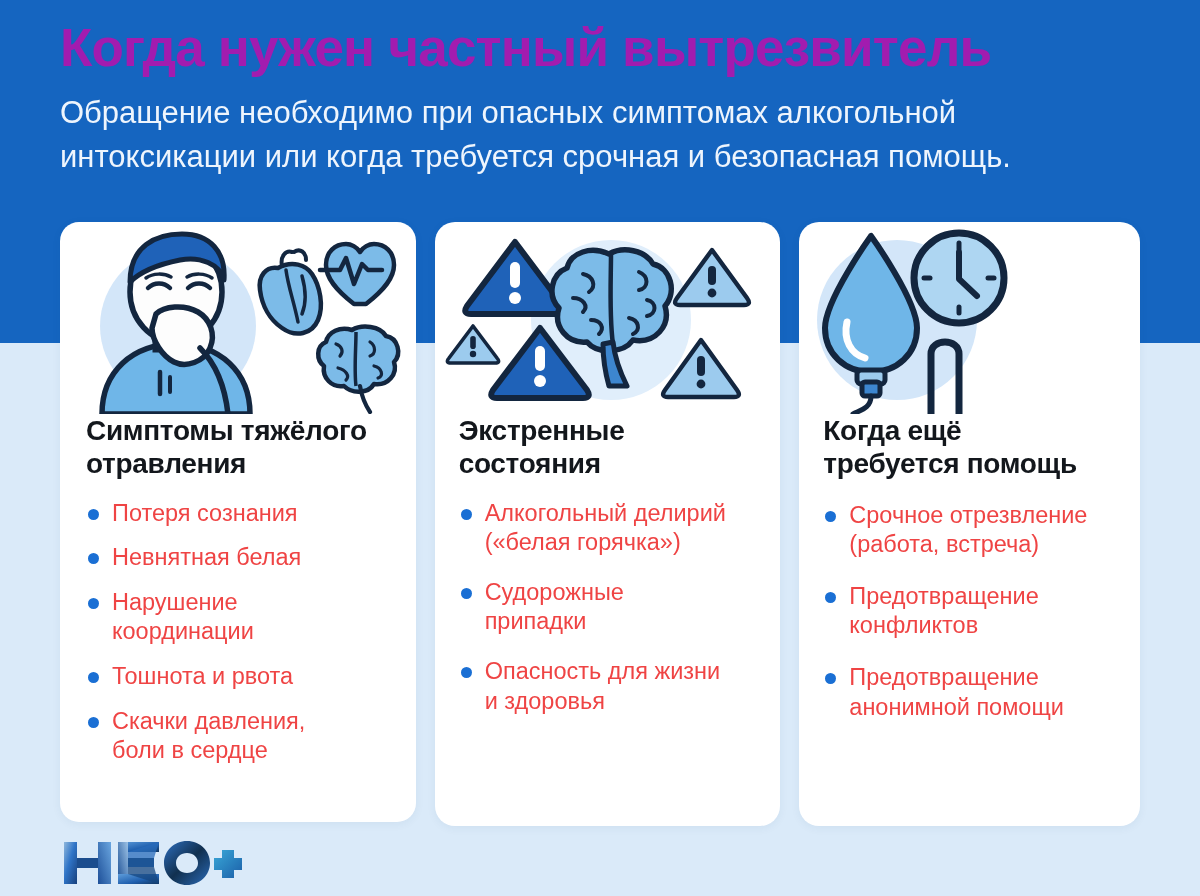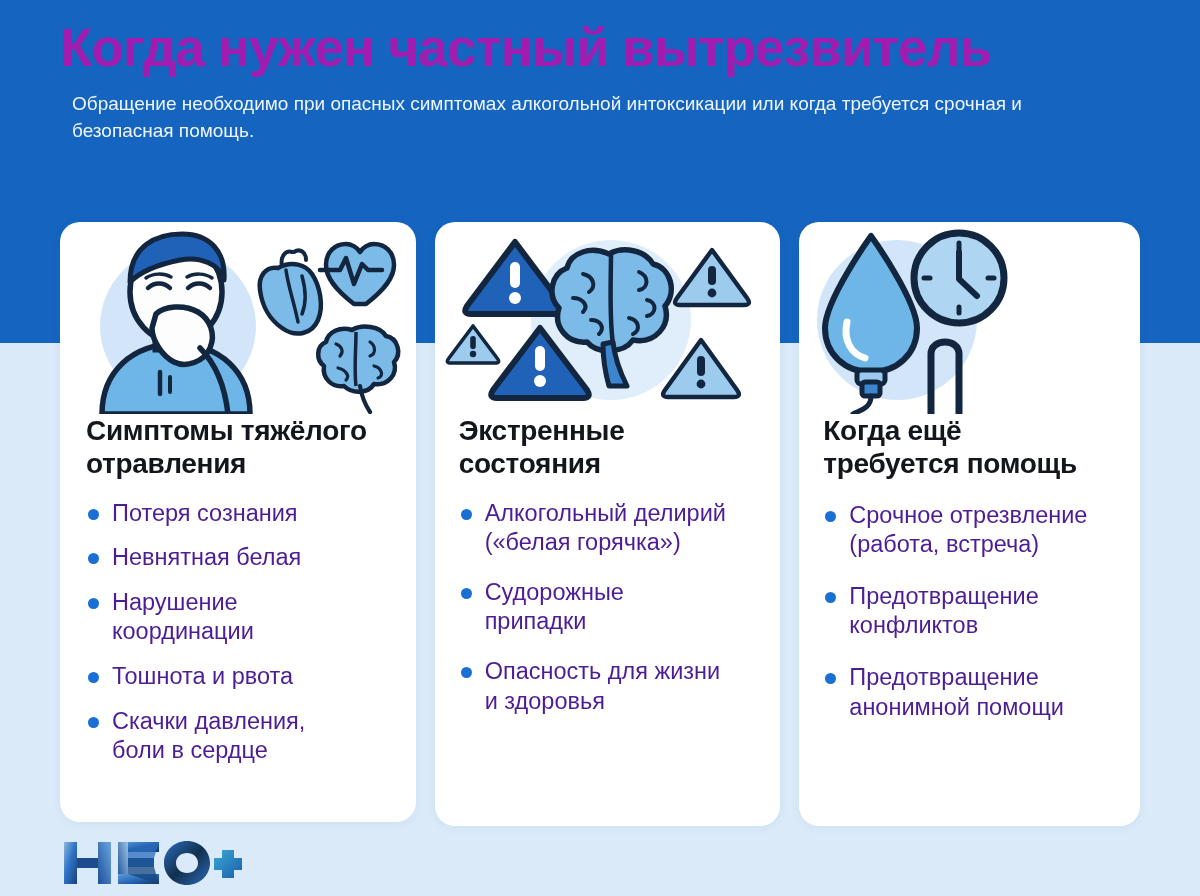--- a/index.html
+++ b/index.html
@@ -37,24 +37,24 @@
     color: #a21caf;
     font-size: 53px;
     font-weight: bold;
     letter-spacing: -0.8px;
     line-height: 1.12;
     margin: 0 0 14px 0;
     white-space: nowrap;
   }
   #page-subtitle {
     color: #eef5fd;
-    font-size: 19px;
+    font-size: 31px;
     font-weight: normal;
     line-height: 1.42;
-    margin: 12px;
+    margin: 0;
     max-width: 1020px;
   }
 
   
   #cards-row {
     position: absolute;
     left: 60px;
     top: 222px;
     width: 1080px;
     height: 604px;
@@ -65,21 +65,21 @@
   }
   .card {
     background: #ffffff;
     border-radius: 20px;
     box-sizing: border-box;
     display: flex;
     flex-direction: column;
     box-shadow: 0 2px 10px rgba(18,60,110,0.06);
     overflow: hidden;
   }
-  .card.card-1 { width: 357px; height: 600px; }
+  .card.card-1 { width: 357px; height: 600px; border-radius: 19px; }
   .card.card-2 { width: 347px; height: 604px; }
   .card.card-3 { width: 342px; height: 604px; }
 
   .card-illustration {
     height: 192px;
     position: relative;
     flex: none;
   }
   .card-body {
     padding: 0 22px 0 26px;
@@ -104,21 +104,21 @@
     list-style: none;
     margin: 0;
     padding: 0;
   }
   ul.bullets li {
     position: relative;
     padding-left: 26px;
     margin-bottom: 15px;
     font-size: 23.5px;
     line-height: 1.26;
-    color: #4c1d95;
+    color: #ef4444;
     white-space: pre-line;
   }
   .card-2 ul.bullets li { margin-bottom: 20px; }
   .card-3 ul.bullets li { margin-bottom: 22px; }
   ul.bullets li::before {
     content: "";
     position: absolute;
     left: 2px;
     top: 10px;
     width: 11px;

